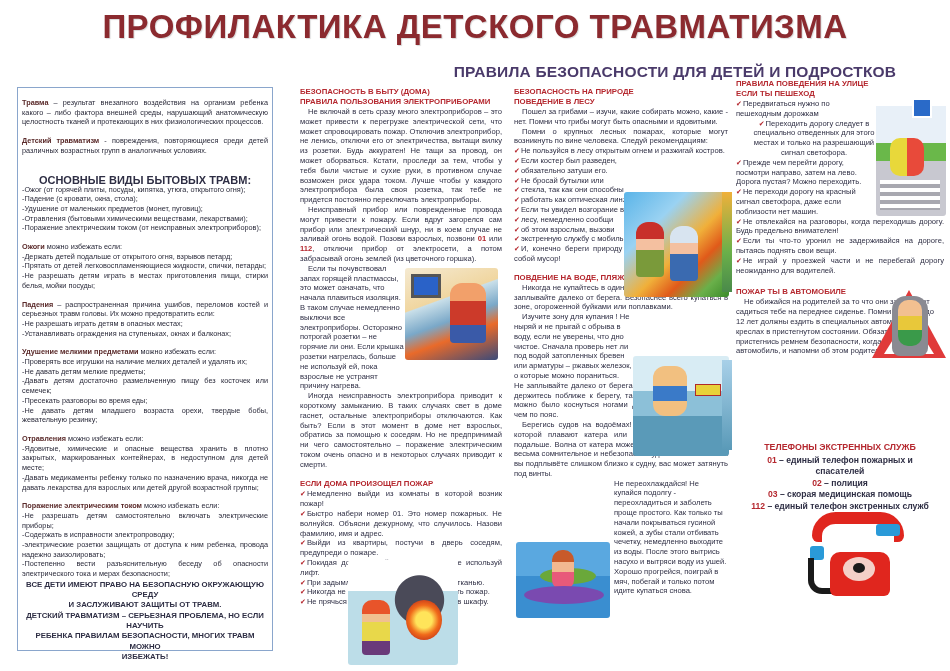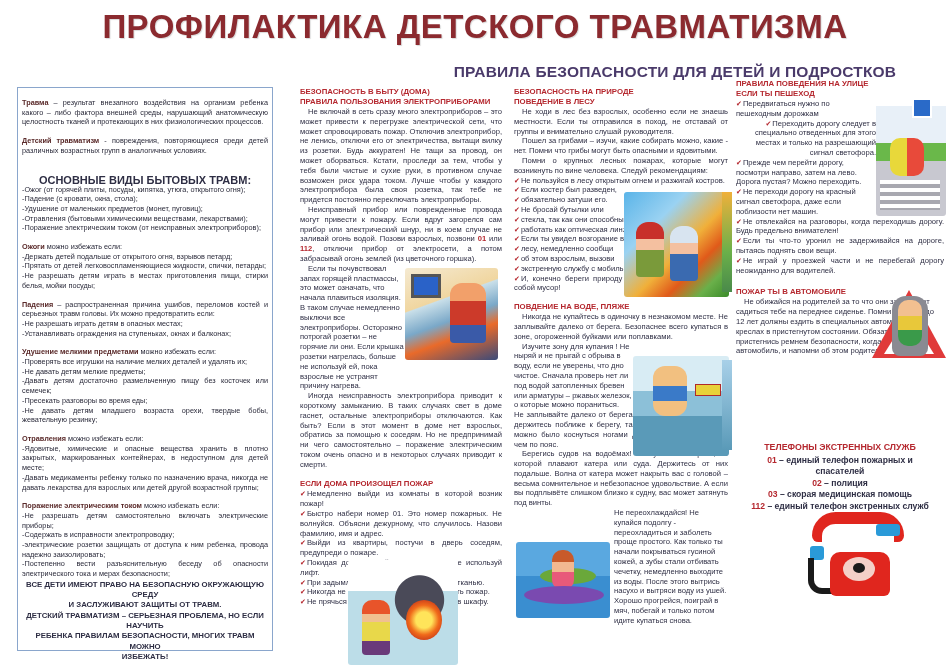--- a/index.html
+++ b/index.html
@@ -186,21 +186,20 @@
   <div class="boy"></div>
 </div>
 <div class="pic pic-fire">
   <div class="kid"></div>
   <div class="flame"></div>
 </div>
 
 <div class="col" style="left:514px; top:87px; width:214px;">
   <div class="hdr">БЕЗОПАСНОСТЬ НА ПРИРОДЕ</div>
   <div class="hdr">ПОВЕДЕНИЕ В ЛЕСУ</div>
-  <p class="ind">Не ходи в лес без взрослых, особенно если не знаешь местности. Если ты отправился в поход, не отставай от группы и внимательно слушай руководителя.</p>
   <p class="ind">Пошел за грибами – изучи, какие собирать можно, какие -  нет. Помни что грибы могут быть опасными  и ядовитыми.</p>
   <p class="ind">Помни о крупных лесных пожарах, которые могут возникнуть по вине человека. Следуй рекомендациям:</p>
   <p class="chk">Не пользуйся в лесу открытым огнем и разжигай костров.</p>
   <p class="chk">Если костер был разведен,</p>
   <p class="chk">обязательно затуши его.</p>
   <p class="chk">Не бросай бутылки или</p>
   <p class="chk">стекла, так как они способны</p>
   <p class="chk">работать как оптическая линза.</p>
   <p class="chk">Если ты увидел возгорание в</p>
   <p class="chk">лесу, немедленно сообщи</p>
@@ -231,21 +230,21 @@
 </div>
 
 <div class="strip-green"></div>
 <div class="strip-blue"></div>
 
 <div class="col" style="left:736px; top:79px; width:208px;">
   <div class="hdr">ПРАВИЛА ПОВЕДЕНИЯ НА УЛИЦЕ</div>
   <div class="hdr">ЕСЛИ ТЫ ПЕШЕХОД</div>
   <div style="width:140px;">
     <p class="chk" style="text-align:left;">Передвигаться нужно по пешеходным дорожкам</p>
-    <p class="chk" style="text-align:right;margin-left:16px;">Переходить дорогу следует в специально отведенных для этого местах и только на разрешающий сигнал светофора.</p>
+    <p class="chk" style="text-align:center;margin-left:16px;">Переходить дорогу следует в специально отведенных для этого местах и только на разрешающий сигнал светофора.</p>
     <p class="chk" style="text-align:left;">Прежде чем перейти дорогу, посмотри направо, затем на лево. Дорога пустая? Можно переходить.</p>
     <p class="chk" style="text-align:left;">Не переходи дорогу на красный сигнал светофора, даже если поблизости нет машин.</p>
   </div>
   <p class="chk">Не отвлекайся на разговоры, когда переходишь дорогу. Будь предельно внимателен!</p>
   <p class="chk">Если ты что-то уронил не задерживайся на дороге, пытаясь поднять свои вещи.</p>
   <p class="chk">Не играй у проезжей части и не перебегай дорогу неожиданно для водителей.</p>
   <div style="height:12px"></div>
   <div class="hdr" style="width:140px;">ПОЖАР ТЫ В АВТОМОБИЛЕ</div>
   <p class="ind" style="text-align:left;">Не обижайся на родителей за то что они запрещают садиться тебе на переднее сиденье. Помни что дети до 12 лет должны ездить в специальных автомобильных креслах в пристегнутом состоянии. Обязательно пристегнись ремнем безопасности, когда садишься в автомобиль, и напомни об этом родителям.</p>
 </div>

